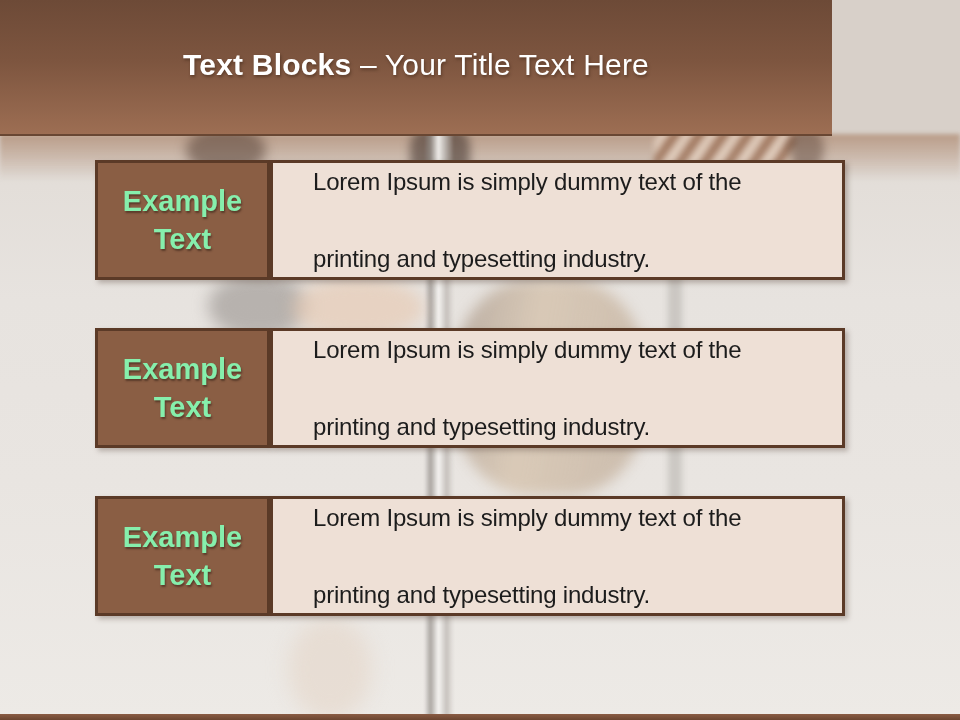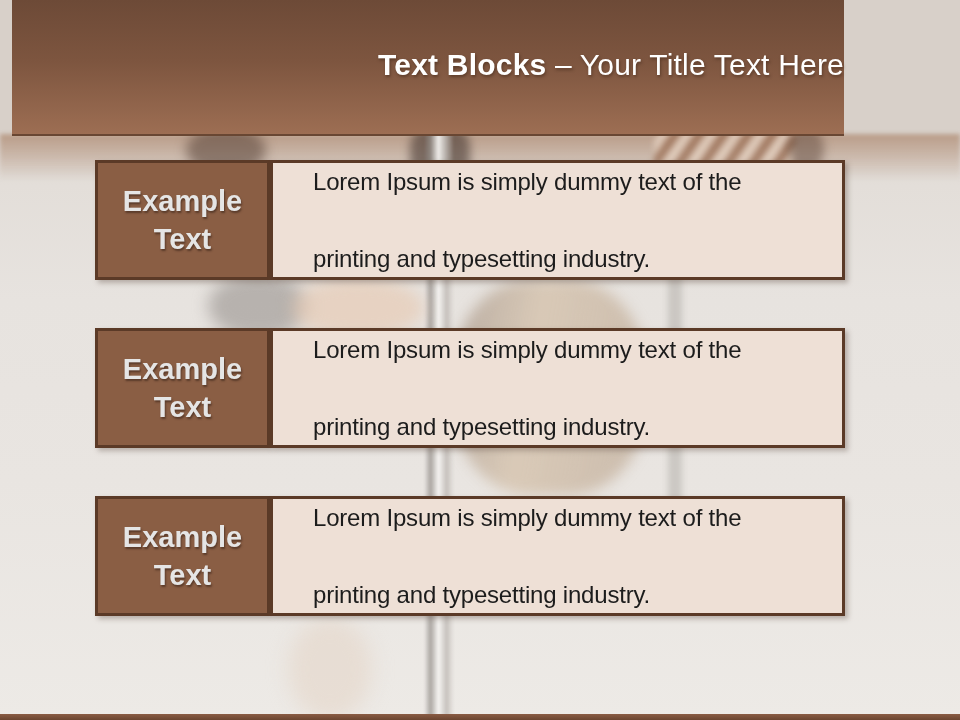--- a/index.html
+++ b/index.html
@@ -35,35 +35,35 @@
       background:rgba(230,202,178,.65);filter:blur(8px);}
   .blob-hair{left:455px;top:280px;width:190px;height:215px;border-radius:40%;
       background:linear-gradient(100deg,rgba(120,95,75,.42),rgba(205,180,150,.55) 40%,rgba(160,130,100,.42));
       filter:blur(7px);}
   .line-right{left:668px;top:268px;width:14px;height:245px;
       background:rgba(150,145,140,.35);filter:blur(3px);}
   .blob-leg{left:288px;top:618px;width:84px;height:102px;border-radius:50%;
       background:rgba(228,213,200,.6);filter:blur(10px);}
 
   
-  .header{position:absolute;left:12px;top:0;width:832px;height:134px;
+  .header{position:absolute;left:0;top:0;width:832px;height:134px;
       background:linear-gradient(180deg,#6d4a37 0%,#7d553f 45%,#9d6e53 100%);
       border-bottom:2px solid rgba(104,70,50,.85);
-      display:flex;align-items:center;justify-content:flex-end;}
+      display:flex;align-items:center;justify-content:center;}
   .title{margin:0;padding-bottom:4px;font-size:30px;font-weight:400;color:#ffffff;
       letter-spacing:.2px;text-shadow:1px 2px 3px rgba(55,33,20,.5);white-space:nowrap;}
   .title .b{font-weight:700;}
 
   
   .blocks{position:absolute;left:95px;top:160px;width:750px;}
   .block{display:flex;height:120px;margin-bottom:48px;}
   .block-label{box-sizing:border-box;width:175px;height:120px;flex:0 0 175px;
       background:#8a5e44;border:3px solid #5b3a27;
       display:flex;align-items:center;justify-content:center;text-align:center;
-      color:#e5e5e5;font-size:29px;font-weight:700;line-height:38px;
+      color:#86efac;font-size:29px;font-weight:700;line-height:38px;
       text-shadow:1px 2px 2px rgba(50,30,20,.55);
       box-shadow:3px 3px 5px rgba(105,90,80,.4);}
   .block-label span{display:block;width:120px;}
   .block-body{box-sizing:border-box;flex:1;height:120px;
       background:#eee0d6;border:3px solid #5b3a27;
       display:flex;flex-direction:column;justify-content:space-between;
       padding-left:40px;color:#1c1c1c;font-size:24px;line-height:37px;
       letter-spacing:-.2px;white-space:nowrap;
       box-shadow:3px 3px 5px rgba(105,90,80,.4);}
 

